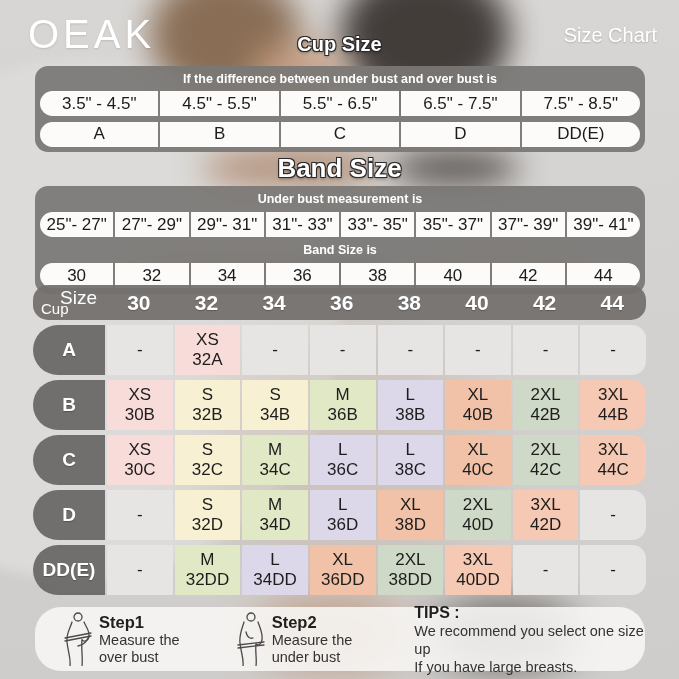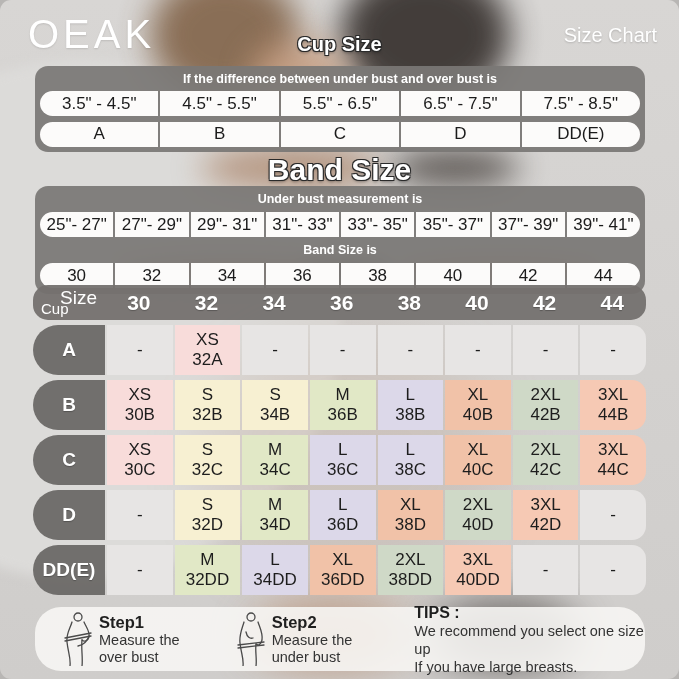--- a/index.html
+++ b/index.html
@@ -1,30 +1,30 @@
 <!DOCTYPE html>
 <html><head>
 <meta charset="utf-8">
 <style>
   html,body{margin:0;padding:0;}
   body{font-family:"Liberation Sans",sans-serif;background:#b8b6b4;}
   .stage{position:relative;width:679px;height:679px;overflow:hidden;
-    background:linear-gradient(180deg,#d8d6d4 0%,#d3d1cf 55%,#cfcdcb 100%);border-radius:11px;}
+    background:linear-gradient(180deg,#d8d6d4 0%,#d3d1cf 55%,#cfcdcb 100%);}
   .blob{position:absolute;border-radius:50%;filter:blur(16px);pointer-events:none;}
   .bg-ring{position:absolute;left:-180px;top:60px;width:520px;height:520px;border-radius:50%;
     background:#dcdbd9;filter:blur(6px);}
   
   .logo{position:absolute;left:28px;top:12px;font-size:40px;color:#ffffff;
     letter-spacing:4px;font-weight:400;text-shadow:0 1px 2px rgba(0,0,0,.12);}
   .size-chart{position:absolute;right:22px;top:24px;font-size:20px;color:#ffffff;
     text-shadow:0 1px 2px rgba(0,0,0,.18);}
   .big-title{position:absolute;left:0;width:100%;text-align:center;color:#fff;font-weight:bold;
     text-shadow:-1px -1px 0 #2a2a2a,1px -1px 0 #2a2a2a,-1px 1px 0 #2a2a2a,1px 1px 0 #2a2a2a,0 2px 3px rgba(0,0,0,.35);}
   .cup-title{top:33px;font-size:20px;}
-  .band-title{top:153px;font-size:30px;}
+  .band-title{top:153px;font-size:26px;}
   
   .panel{position:absolute;left:35px;width:610px;background:rgba(122,119,117,.93);
     border-radius:13px;display:flex;flex-direction:column;justify-content:space-evenly;}
   .panel-cup{top:66px;height:86px;}
   .panel-band{top:186px;height:108px;}
   .caption{color:#ffffff;font-size:12.5px;font-weight:bold;text-align:center;line-height:14px;}
   .pill-row{display:grid;gap:2px;margin:0 5px;height:25px;}
   .cols5{grid-template-columns:repeat(5,1fr);}
   .cols8{grid-template-columns:repeat(8,1fr);}
   .pill{background:#fcfbfa;color:#1b1b1b;display:flex;align-items:center;justify-content:center;

